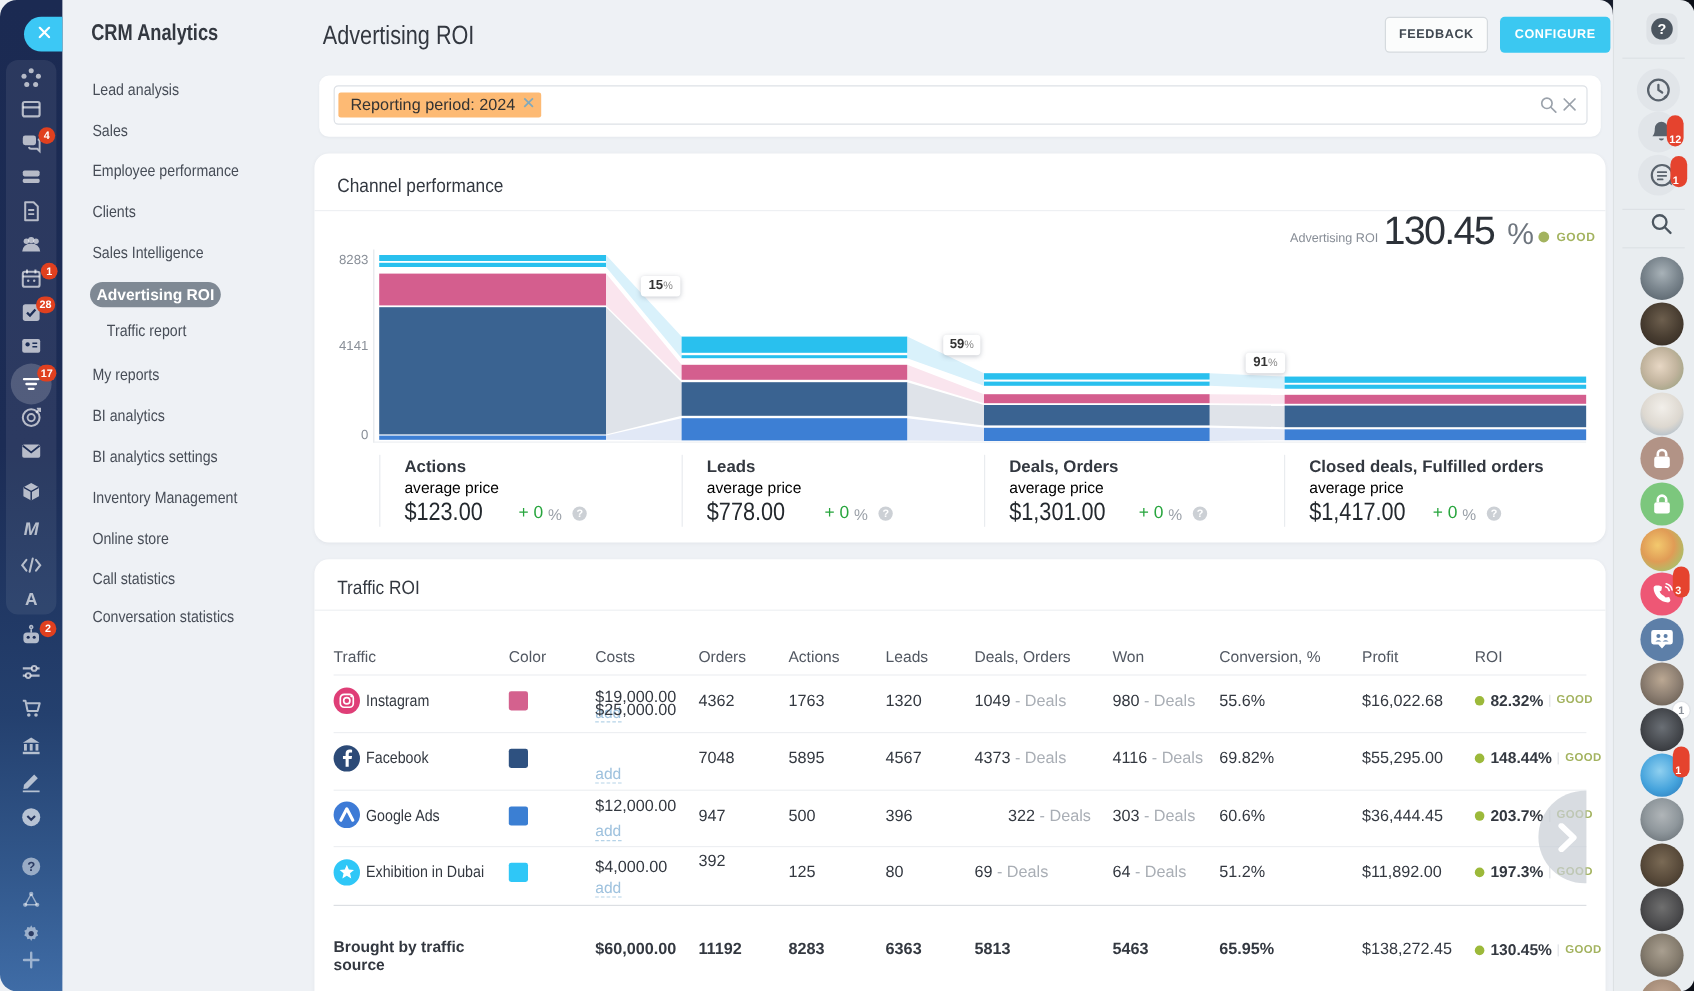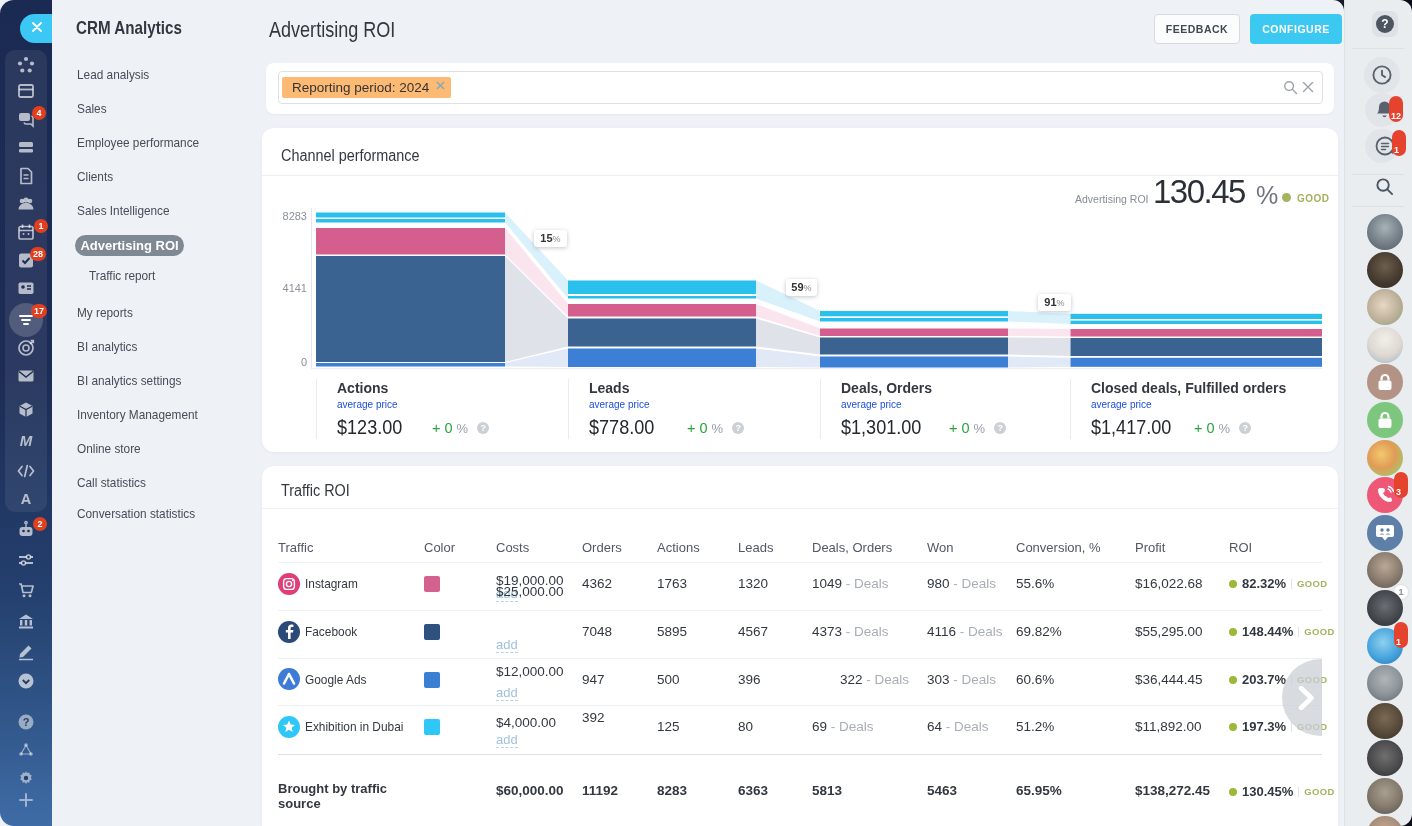--- a/index.html
+++ b/index.html
@@ -68,21 +68,21 @@
 #roihead .good { position:absolute; left:222px; top:17px; font-size:10px; font-weight:bold; color:#a3b35f; letter-spacing:0.5px; }
 
 
 .tip { position:absolute; background:#fff; border-radius:3px; box-shadow:0 1px 4px rgba(80,90,110,0.35);
   font-size:11px; font-weight:bold; color:#333; text-align:center; }
 .tip span { font-weight:normal; font-size:9px; color:#888; }
 
 
 .stat { position:absolute; top:251px; width:240px; height:60px; border-left:1px solid #e9ecef; padding-left:20px; }
 .stat .t { position:absolute; left:20px; top:1px; font-size:14px; font-weight:bold; color:#333840; }
-.stat .ap { position:absolute; left:20px; top:20px; font-size:10px; color:#1d4ed8; }
+.stat .ap { position:absolute; left:20px; top:20px; font-size:13px; color:#000000; }
 .stat .pr { position:absolute; left:20px; top:36px; font-size:21px; color:#24292e; transform:scaleX(0.86); transform-origin:0 0; white-space:nowrap; }
 .stat .pl { position:absolute; top:41px; font-size:14.5px; color:#27a53d; white-space:nowrap; display:flex; align-items:center; }
 .stat .pl b { font-weight:normal; color:#9aa0a8; font-size:13px; margin-left:4px; }
 .qm { width:12px; height:12px; border-radius:50%; background:#ccd0d5; color:#fff;
   font-size:9px; font-weight:bold; text-align:center; line-height:12px; margin-left:9px; }
 .th { position:absolute; font-size:13px; color:#525862; }
 .td { position:absolute; font-size:13.5px; color:#333840; }
 .tsep { position:absolute; left:278px; width:1044px; height:1px; background:#edeff2; }
 .srcic { position:absolute; width:22px; height:22px; border-radius:50%; }
 .csq { position:absolute; width:16px; height:16px; border-radius:2px; }
@@ -520,21 +520,21 @@
 
 <div class="tsep" style="top:754px; background:#dcdfe3"></div>
 <div class="td" style="left:278px; top:781px; font-weight:bold; font-size:13px; width:135px; line-height:15px">Brought by traffic source</div>
 <div class="td" style="left:496px; top:783px; font-weight:bold">$60,000.00</div>
 <div class="td" style="left:582px; top:783px; font-weight:bold">11192</div>
 <div class="td" style="left:657px; top:783px; font-weight:bold">8283</div>
 <div class="td" style="left:738px; top:783px; font-weight:bold">6363</div>
 <div class="td" style="left:812px; top:783px; font-weight:bold">5813</div>
 <div class="td" style="left:927px; top:783px; font-weight:bold">5463</div>
 <div class="td" style="left:1016px; top:783px; font-weight:bold">65.95%</div>
-<div class="td" style="left:1135px; top:783px; font-weight:bold">$138,272.45</div>
+<div class="td" style="left:1135px; top:783px; font-weight:normal">$138,272.45</div>
 <div class="roicell" style="left:1229px; top:784px">
       <span class="rdot"></span>
       <span class="rv">130.45%</span>
       <span class="rb"></span>
       <span class="rg">GOOD</span>
     </div>
 </div>
 
 <div class="abs" id="rail"></div>
 <div id="railzone">

